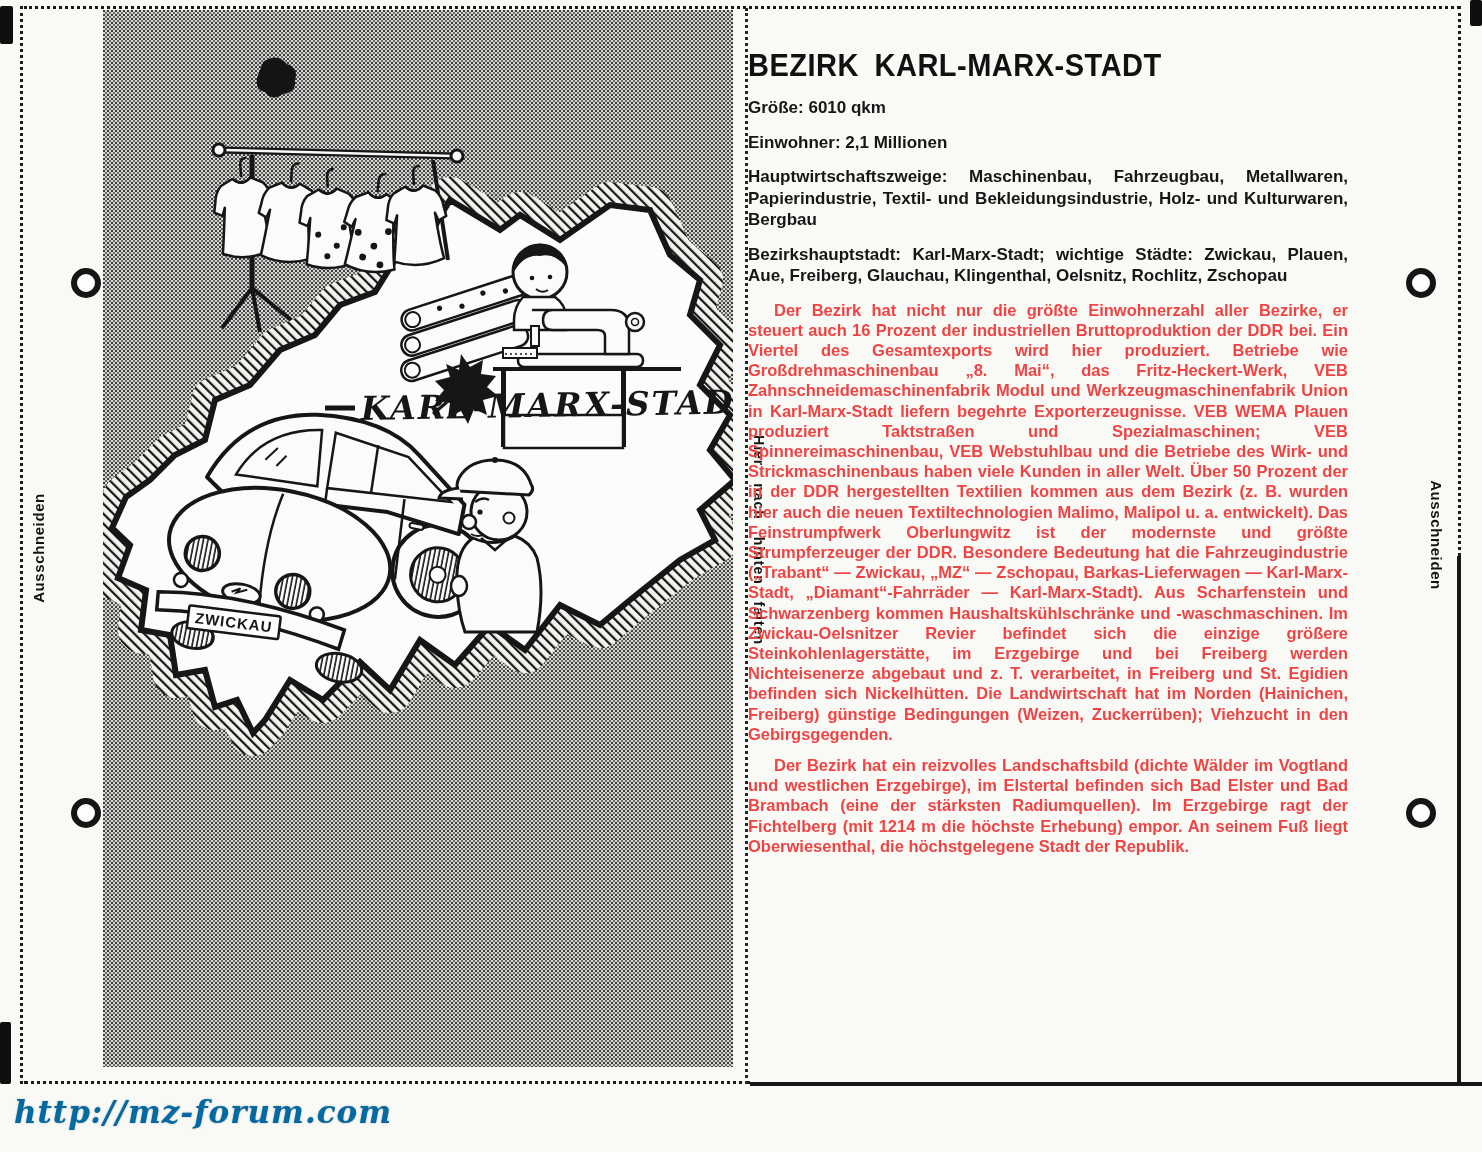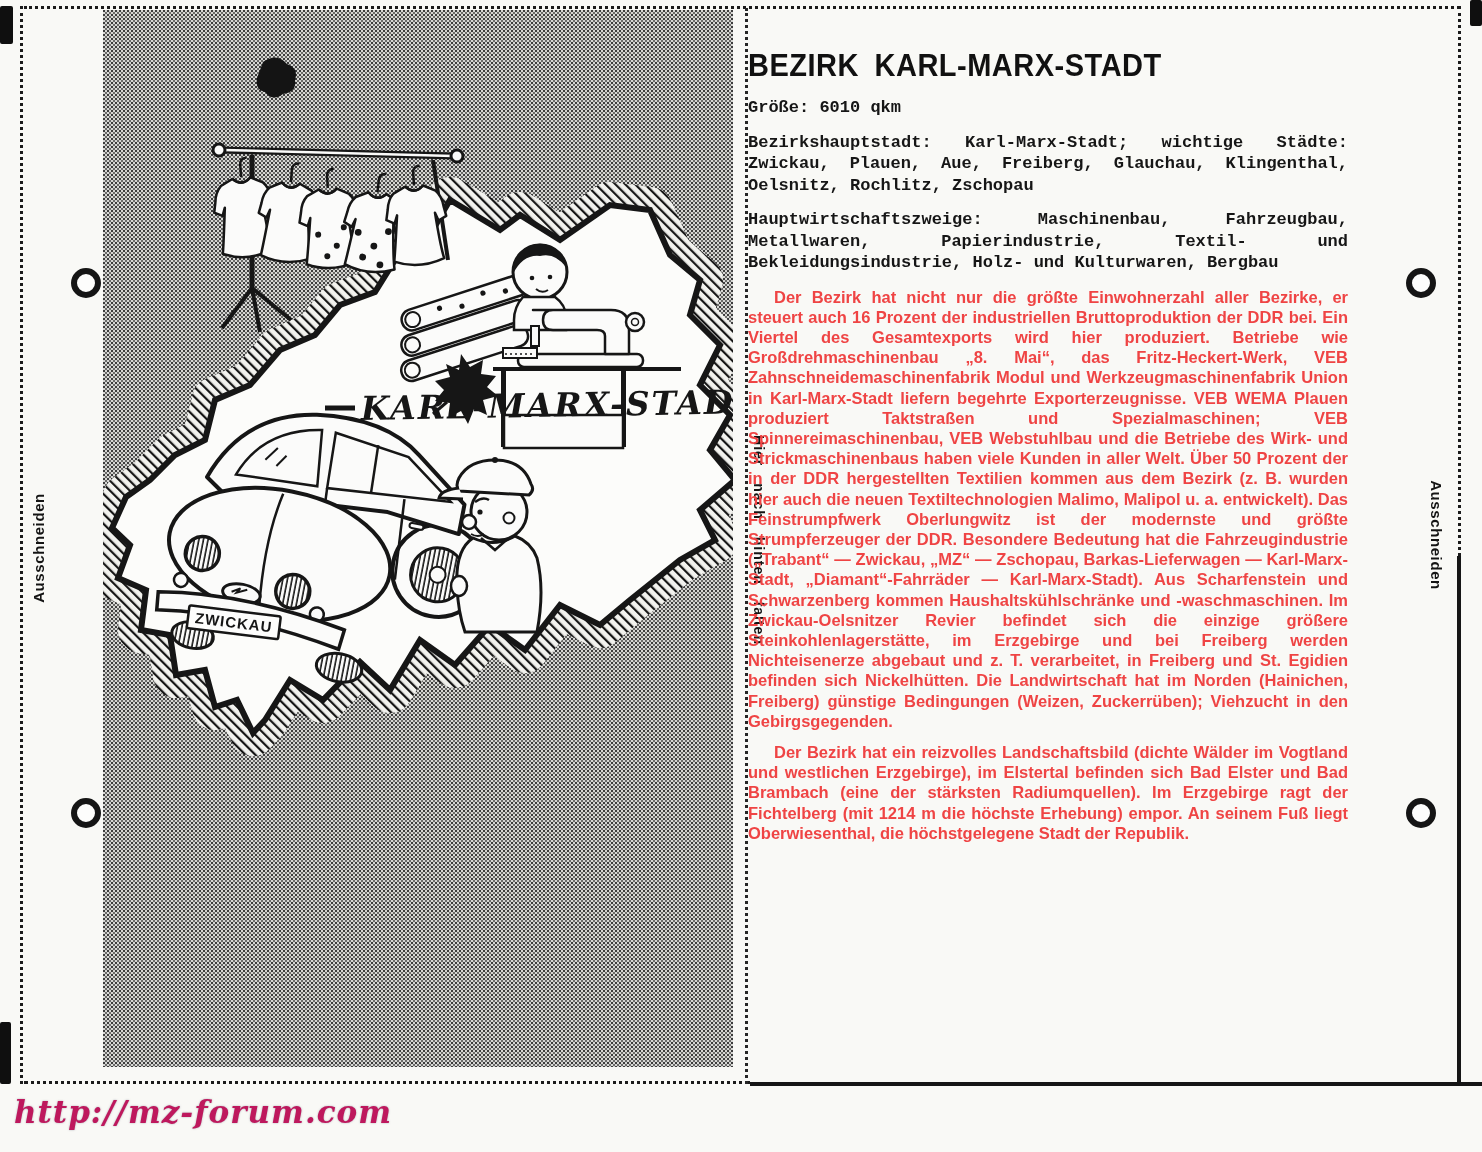--- a/index.html
+++ b/index.html
@@ -40,32 +40,32 @@
       radial-gradient(circle at 3px 3px, #6a6a68 1.1px, transparent 1.45px);
     background-size:4px 4px;
   }
   .panel svg{position:absolute; left:0; top:0;}
   
   .article{position:absolute; left:748px; top:48px; width:600px; font-weight:bold;}
   .article h1{
     margin:0 0 16px 0; font-size:29px; letter-spacing:.5px; word-spacing:7px;
     transform:scaleY(1.08); transform-origin:left top; color:#111;
   }
-  .fact{margin:0 0 13px 0; font-size:17px; line-height:21.5px; text-align:left;font-family:Liberation Mono, monospace;}
+  .fact{margin:0 0 13px 0; font-size:17px; line-height:21.5px; text-align:left;}
   .fact.block{text-align:justify;}
   .body-p{
     margin:0 0 11px 0; font-size:16.5px; line-height:20.2px;
     text-align:justify; text-indent:26px; hyphens:auto; color:#ef4444;
   }
   .body-p:first-of-type{margin-top:8px;}
   
   .watermark{
     position:absolute; left:14px; top:1094px;
     font-family:"DejaVu Serif",serif; font-style:italic; font-weight:bold;
-    font-size:31px; letter-spacing:1px; color:#be185d;
+    font-size:31px; letter-spacing:1px; color:#0369a1;
     text-shadow:0 0 2px rgba(110,110,125,.55);
   }
   
   .artifact{position:absolute; background:#0f0f0f; border-radius:2px;}
   .a1{left:0; top:6px; width:13px; height:38px;}
   .a2{left:0; top:1022px; width:11px; height:62px;}
   .a3{left:1470px; top:0; width:12px; height:26px;}
 </style>
 </head>
 <body>
@@ -248,22 +248,23 @@
         <path d="M428,474 Q420,450 392,450 Q366,450 356,468 Q352,476 356,481 L426,485 Q432,480 428,474 Z" fill="#fbfbfa" stroke="#161616" stroke-width="3"></path>
         <path d="M356,478 Q338,480 336,488 L360,489" fill="#fbfbfa" stroke="#161616" stroke-width="3"></path>
         <circle cx="392" cy="450" r="3" fill="#161616"></circle>
       </g>
     </svg>
   </div>
 
   <div class="article">
     <h1>BEZIRK KARL-MARX-STADT</h1>
     <p class="fact">Größe: 6010 qkm</p>
+    <p class="fact">Einwohner: 2,1 Millionen</p>
+    <p class="fact block">Hauptwirtschaftszweige: Maschinenbau, Fahrzeugbau, Metallwaren, Papierindustrie, Textil- und Bekleidungsindustrie, Holz- und Kulturwaren, Bergbau</p>
     <p class="fact block">Bezirkshauptstadt: Karl-Marx-Stadt; wichtige Städte: Zwickau, Plauen, Aue, Freiberg, Glauchau, Klingenthal, Oelsnitz, Rochlitz, Zschopau</p>
-    <p class="fact block">Hauptwirtschaftszweige: Maschinenbau, Fahrzeugbau, Metallwaren, Papierindustrie, Textil- und Bekleidungsindustrie, Holz- und Kulturwaren, Bergbau</p>
     <p class="body-p">Der Bezirk hat nicht nur die größte Einwohnerzahl aller Bezirke, er steuert auch 16 Prozent der industriellen Bruttoproduktion der DDR bei. Ein Viertel des Gesamtexports wird hier produziert. Betriebe wie Großdrehmaschinenbau „8. Mai“, das Fritz-Heckert-Werk, VEB Zahnschneidemaschinenfabrik Modul und Werkzeugmaschinenfabrik Union in Karl-Marx-Stadt liefern begehrte Exporterzeugnisse. VEB WEMA Plauen produziert Taktstraßen und Spezialmaschinen; VEB Spinnereimaschinenbau, VEB Webstuhlbau und die Betriebe des Wirk- und Strickmaschinenbaus haben viele Kunden in aller Welt. Über 50 Prozent der in der DDR hergestellten Textilien kommen aus dem Bezirk (z. B. wurden hier auch die neuen Textiltechnologien Malimo, Malipol u. a. entwickelt). Das Feinstrumpfwerk Oberlungwitz ist der modernste und größte Strumpferzeuger der DDR. Besondere Bedeutung hat die Fahrzeugindustrie („Trabant“ — Zwickau, „MZ“ — Zschopau, Barkas-Lieferwagen — Karl-Marx-Stadt, „Diamant“-Fahrräder — Karl-Marx-Stadt). Aus Scharfenstein und Schwarzenberg kommen Haushaltskühlschränke und -waschmaschinen. Im Zwickau-Oelsnitzer Revier befindet sich die einzige größere Steinkohlenlagerstätte, im Erzgebirge und bei Freiberg werden Nichteisenerze abgebaut und z. T. verarbeitet, in Freiberg und St. Egidien befinden sich Nickelhütten. Die Landwirtschaft hat im Norden (Hainichen, Freiberg) günstige Bedingungen (Weizen, Zuckerrüben); Viehzucht in den Gebirgsgegenden.</p>
     <p class="body-p">Der Bezirk hat ein reizvolles Landschaftsbild (dichte Wälder im Vogtland und westlichen Erzgebirge), im Elstertal befinden sich Bad Elster und Bad Brambach (eine der stärksten Radiumquellen). Im Erzgebirge ragt der Fichtelberg (mit 1214 m die höchste Erhebung) empor. An seinem Fuß liegt Oberwiesenthal, die höchstgelegene Stadt der Republik.</p>
   </div>
 
   <div class="watermark">http://mz-forum.com</div>
   <div class="artifact a1"></div>
   <div class="artifact a2"></div>
   <div class="artifact a3"></div>
 
 </div>

